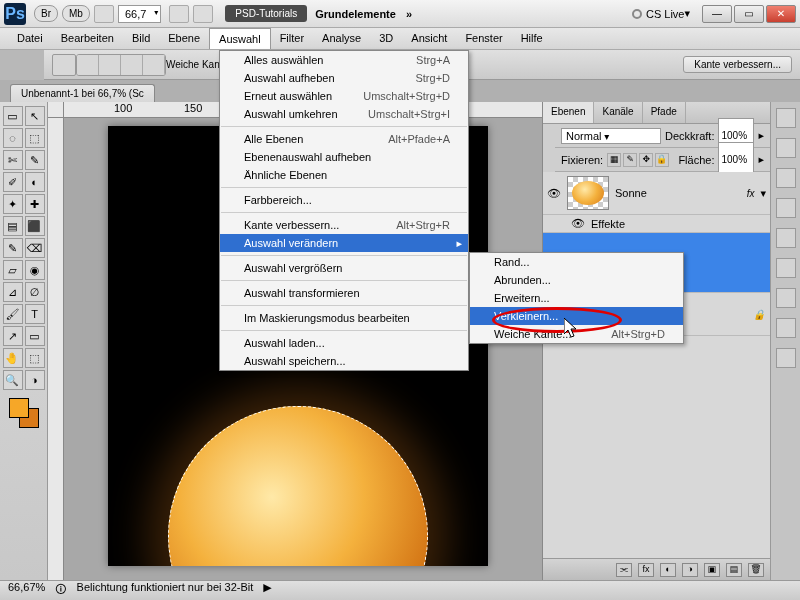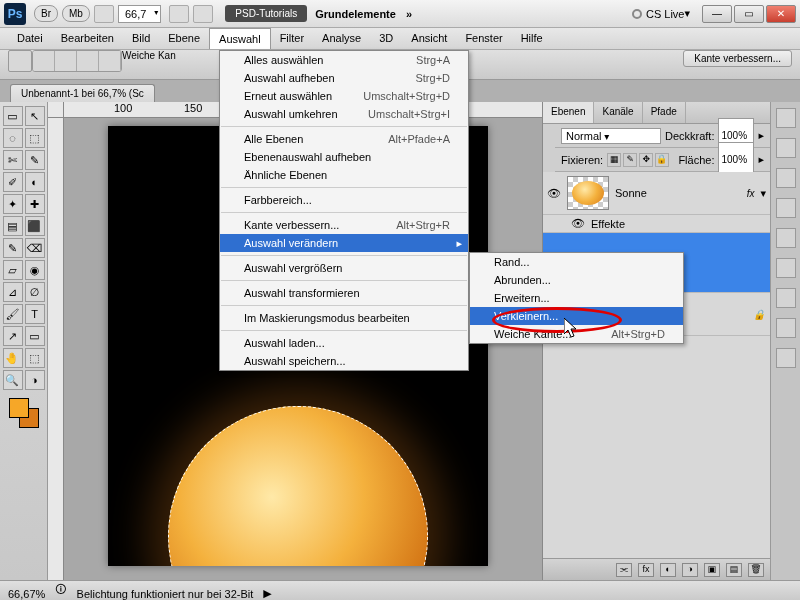--- a/index.html
+++ b/index.html
@@ -1,34 +1,34 @@
 <!DOCTYPE html>
 <html><head>
 <meta charset="utf-8">
 <style>
   * { box-sizing: border-box; margin: 0; padding: 0; font-family: "Segoe UI", Tahoma, sans-serif; font-size: 11px; }
   body { background: #b8b8b8; width: 800px; height: 600px; overflow: hidden; position: relative; }
   .title-bar { height: 28px; background: linear-gradient(#f4f4f4, #dcdcdc); display: flex; align-items: center; padding: 0 4px; border-bottom: 1px solid #aaa; }
-  .ps-icon { width: 22px; height: 22px; background: #0a2340; color: #6bb7ff; display: flex; align-items: center; justify-content: center; font-weight: bold; font-size: 12px; border-radius: 3px; margin-right: 8px; }
+  .ps-icon { width: 22px; height: 22px; background: #0a2340; color: #6bb7ff; display: flex; align-items: center; justify-content: center; font-weight: bold; font-size: 16px; border-radius: 3px; margin-right: 8px; }
   .tb-btn { background: #e2e2e2; border: 1px solid #999; padding: 2px 6px; margin-right: 4px; border-radius: 8px; font-size: 10px; }
   .tb-sel { background: #fff; border: 1px solid #999; padding: 2px 14px 2px 6px; margin-right: 8px; font-size: 10px; position: relative; }
   .tb-sel::after { content: '▾'; position: absolute; right: 2px; top: 2px; font-size: 8px; }
   .tb-icon { width: 20px; height: 18px; border: 1px solid #aaa; background: #ddd; margin-right: 4px; border-radius: 2px; }
   .psd-tut { background: #4a4a4a; color: #fff; padding: 3px 10px; border-radius: 3px; margin-left: 8px; font-size: 10px; }
   .grund { margin-left: 8px; font-weight: bold; font-size: 11px; }
   .chev { margin-left: 10px; font-weight: bold; }
   .cslive { margin-left: auto; display: flex; align-items: center; }
   .cslive .dot { width: 10px; height: 10px; border: 2px solid #888; border-radius: 50%; margin-right: 4px; }
   .win-btns { display: flex; margin-left: 10px; }
   .win-btn { width: 30px; height: 18px; border: 1px solid #888; background: linear-gradient(#f0f0f0,#d0d0d0); margin-left: 2px; display: flex; align-items: center; justify-content: center; font-size: 10px; border-radius: 2px; }
   .win-btn.close { background: linear-gradient(#f08070,#c94030); color: #fff; }
   .menu-bar { height: 22px; background: linear-gradient(#e8e8e8,#d6d6d6); display: flex; align-items: stretch; border-bottom: 1px solid #aaa; padding-left: 8px; }
   .menu-item { padding: 4px 9px; cursor: default; }
   .menu-item.open { background: #fff; border: 1px solid #999; border-bottom: none; }
-  .options-bar { height: 30px; background: linear-gradient(#e0e0e0,#cacaca); display: flex; align-items: flex-start; padding: 0 8px; border-bottom: 1px solid #999; gap: 0; }
+  .options-bar { height: 30px; background: linear-gradient(#e0e0e0,#cacaca); display: flex; align-items: center; padding: 0 8px; border-bottom: 1px solid #999; gap: 0; margin-left: 44px; }
   .opt-icon { width: 24px; height: 22px; border: 1px solid #999; background: #d8d8d8; border-radius: 2px; }
   .opt-group { display: flex; border: 1px solid #999; border-radius: 3px; overflow: hidden; }
   .opt-group div { width: 22px; height: 20px; background: #d8d8d8; border-right: 1px solid #aaa; }
   .opt-label { font-size: 10px; }
   .opt-btn { border: 1px solid #999; background: linear-gradient(#f0f0f0,#d8d8d8); padding: 2px 10px; border-radius: 3px; margin-left: auto; font-size: 10px; }
   .doc-tab-row { height: 22px; background: #b0b0b0; display: flex; align-items: flex-end; padding-left: 10px; }
   .doc-tab { background: linear-gradient(#e8e8e8,#d8d8d8); border: 1px solid #888; border-bottom: none; padding: 3px 10px; font-size: 10px; border-radius: 3px 3px 0 0; }
   .work { display: flex; height: 478px; }
   .toolbox { width: 48px; background: linear-gradient(#dcdcdc,#c8c8c8); border-right: 1px solid #999; display: flex; flex-direction: column; align-items: center; padding-top: 4px; }
   .tool-grid { display: grid; grid-template-columns: 20px 20px; gap: 2px; }
@@ -56,21 +56,21 @@
   .layer { display: flex; align-items: center; padding: 4px; border-bottom: 1px solid #bbb; gap: 6px; font-size: 10px; }
   .layer.sel { background: #3b84e8; color: #fff; }
   .eye { width: 14px; height: 14px; display: flex; align-items: center; justify-content: center; }
   .thumb { width: 42px; height: 34px; border: 1px solid #888; background: repeating-conic-gradient(#ccc 0 25%, #fff 0 50%) 0 0/10px 10px; position: relative; }
   .thumb.sun-th::after { content: ''; position: absolute; inset: 4px; border-radius: 50%; background: radial-gradient(circle at 40% 35%, #ffe9a8, #f4b13d 50%, #d67a18); }
   .thumb.black { background: #000; }
   .fx { margin-left: auto; font-style: italic; font-size: 10px; }
   .effects-row { padding: 2px 4px 2px 28px; font-size: 10px; border-bottom: 1px solid #bbb; display: flex; align-items: center; gap: 6px; }
   .panel-dock { width: 30px; background: #c4c4c4; border-left: 1px solid #999; display: flex; flex-direction: column; align-items: center; padding-top: 6px; gap: 10px; }
   .dock-icon { width: 20px; height: 20px; border: 1px solid #999; background: #d4d4d4; }
-  .status-bar { height: 20px; background: linear-gradient(#e0e0e0,#cacaca); border-top: 1px solid #999; display: flex; align-items: flex-end; padding: 0 8px; font-size: 10px; gap: 10px; }
+  .status-bar { height: 20px; background: linear-gradient(#e0e0e0,#cacaca); border-top: 1px solid #999; display: flex; align-items: flex-start; padding: 0 8px; font-size: 10px; gap: 10px; }
   .panel-foot { height: 22px; background: linear-gradient(#d4d4d4,#bcbcbc); border-top: 1px solid #999; display: flex; align-items: center; justify-content: flex-end; gap: 6px; padding: 0 6px; }
   .pf-icon { width: 16px; height: 14px; border: 1px solid #888; background: #d0d0d0; font-size: 9px; text-align: center; }
 
   
   .dropdown { position: absolute; background: #f4f4f4; border: 1px solid #888; box-shadow: 2px 2px 4px rgba(0,0,0,.3); z-index: 100; }
   .dd-item { display: flex; justify-content: space-between; padding: 3px 18px 3px 24px; font-size: 11px; white-space: nowrap; gap: 30px; }
   .dd-item.hl { background: #2f6fd0; color: #fff; }
   .dd-item.sub::after { content: '▸'; position: absolute; right: 6px; }
   .dd-item.sub { position: relative; }
   .dd-sep { height: 1px; background: #ccc; margin: 3px 1px; }

